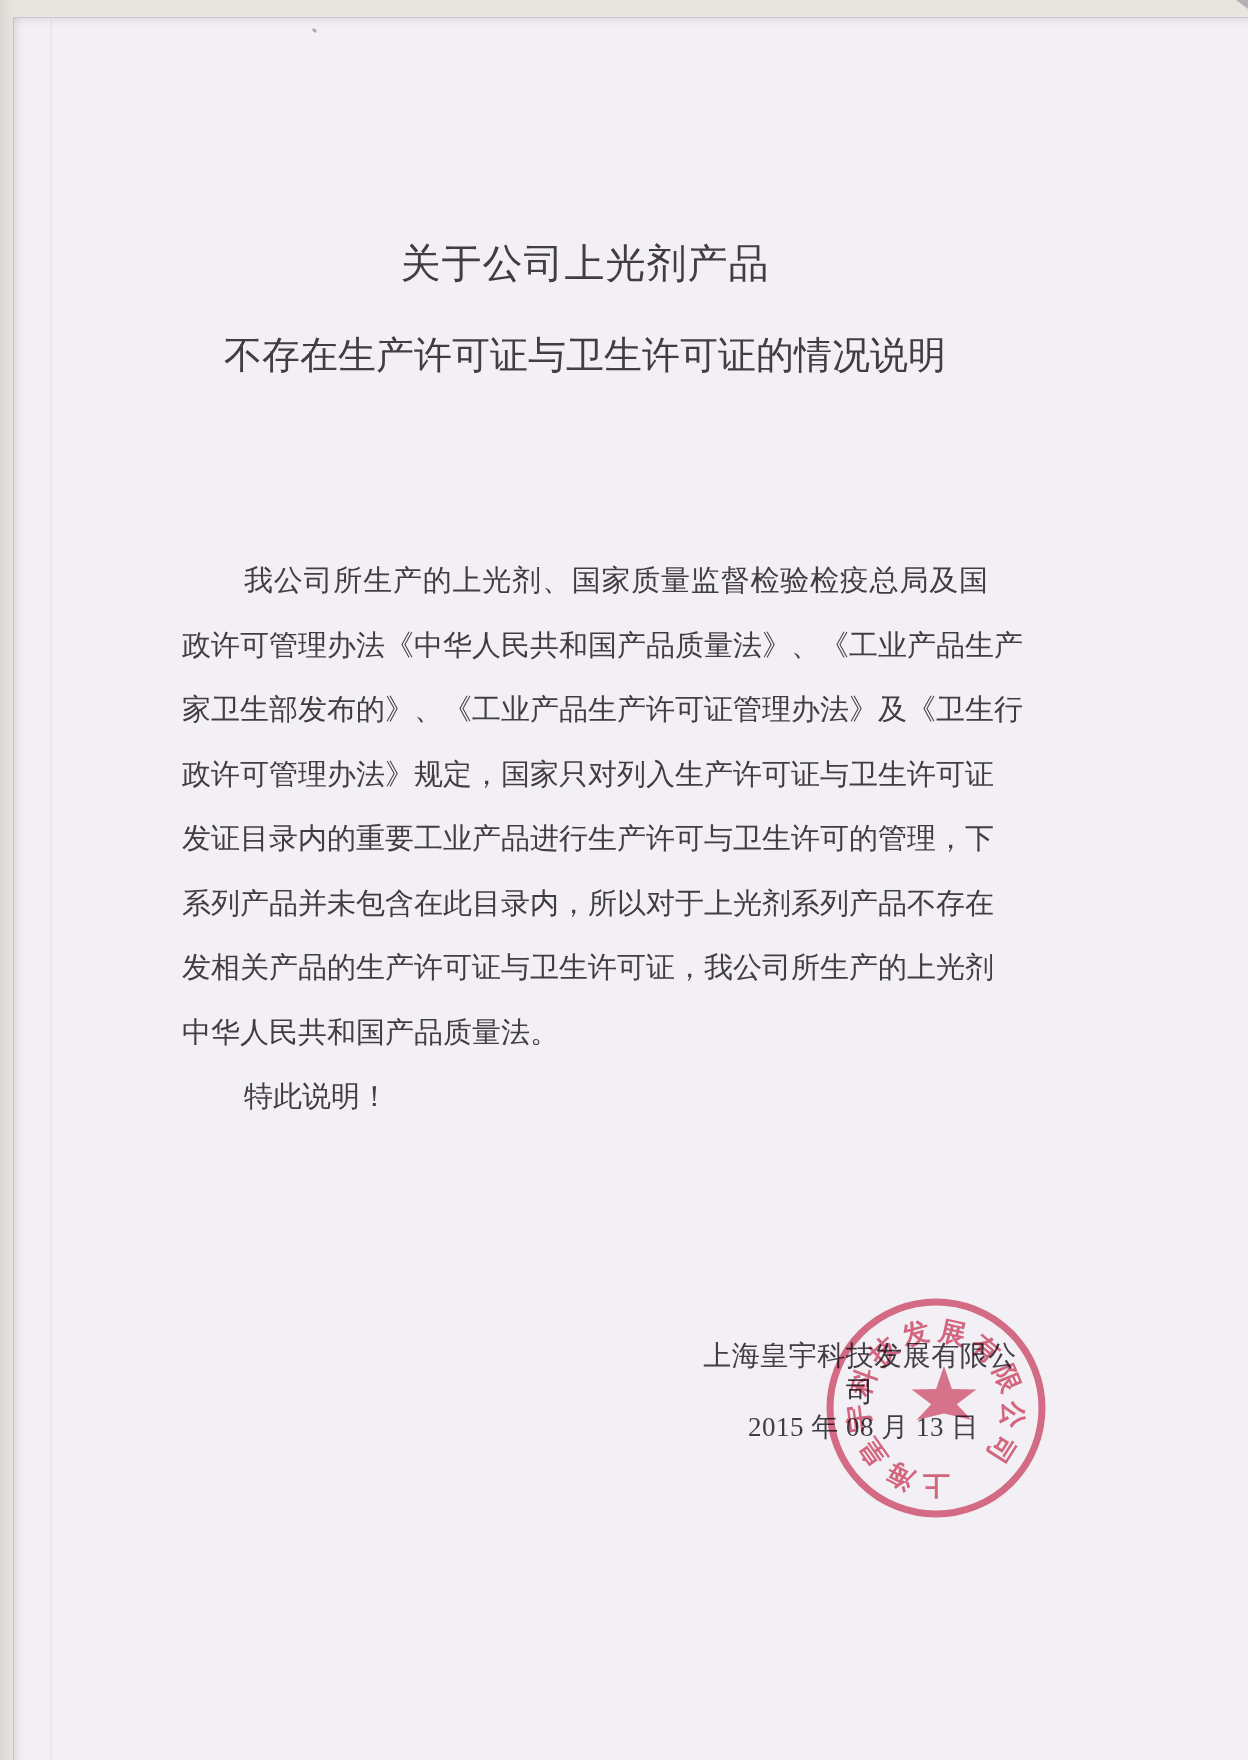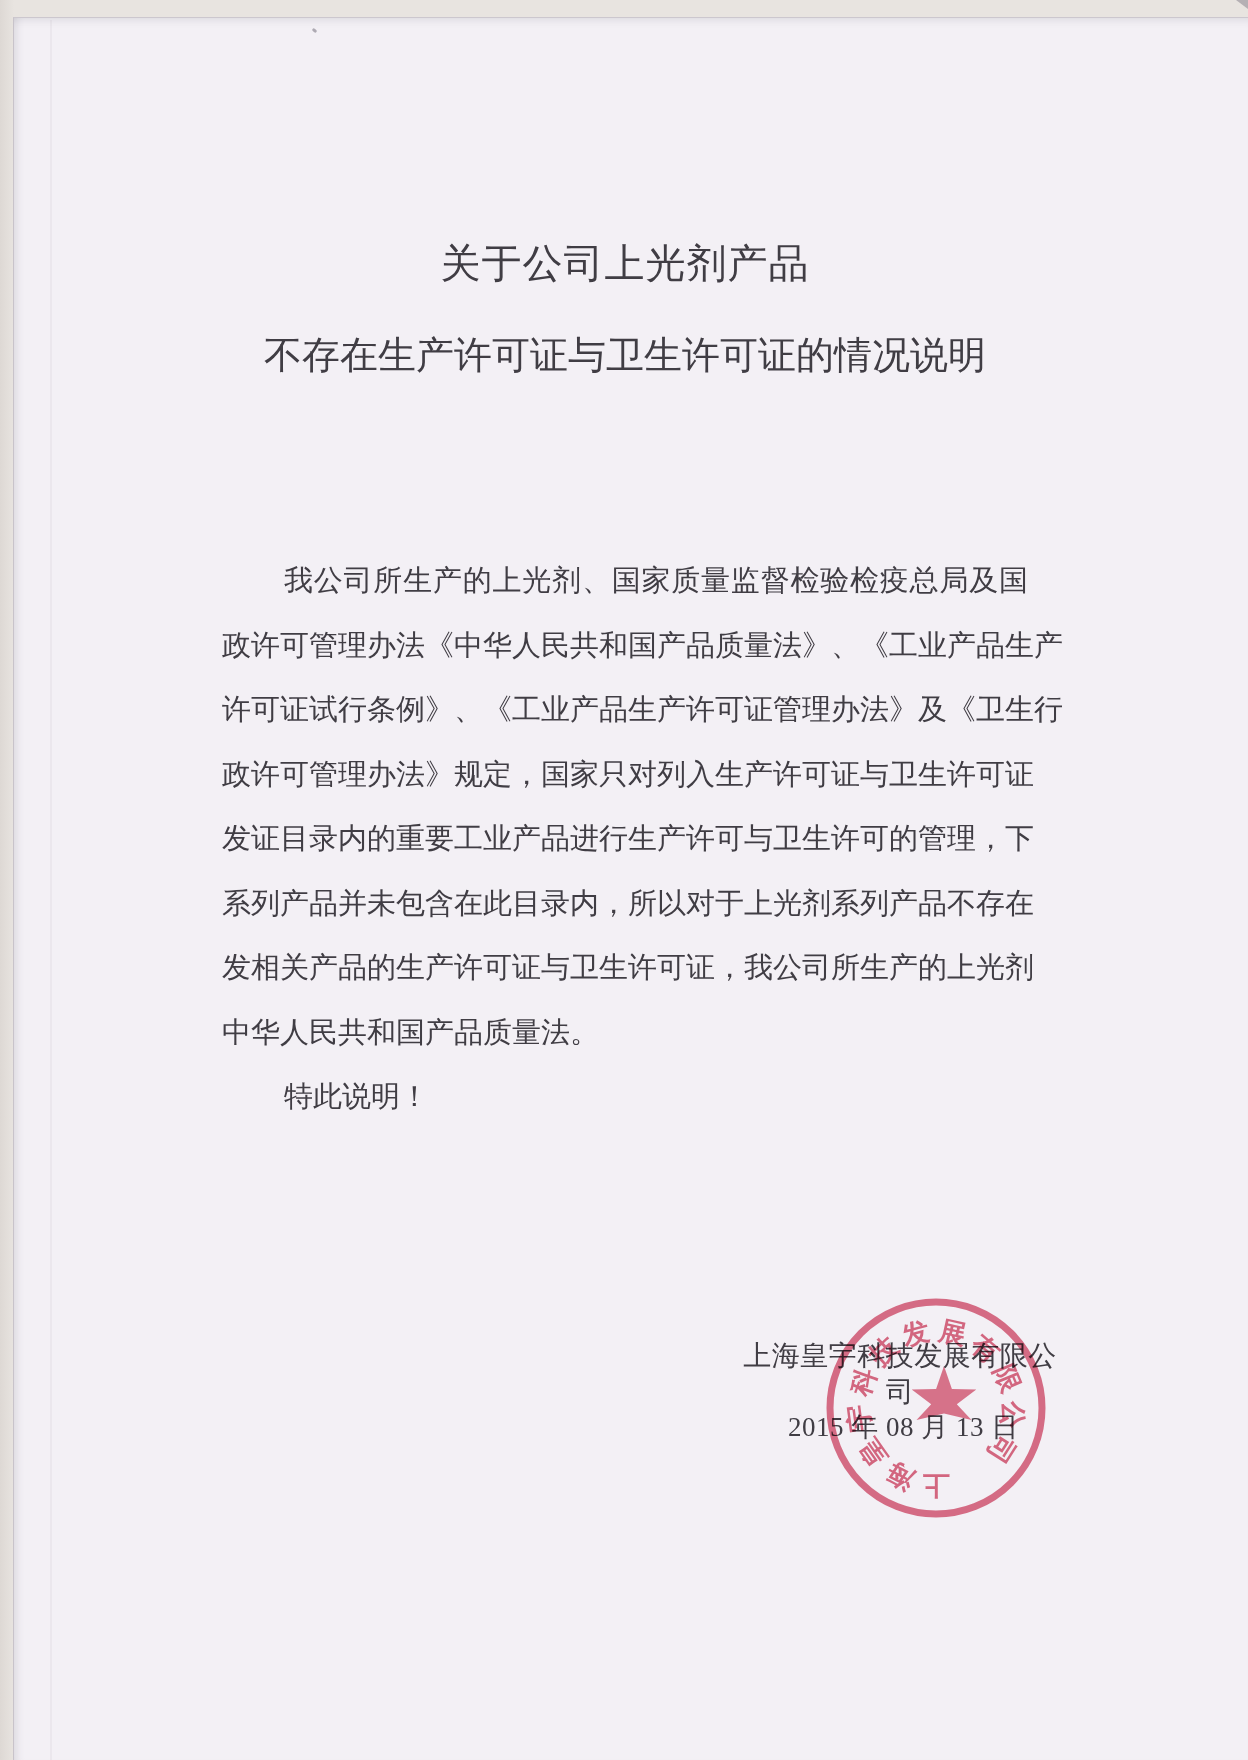--- a/index.html
+++ b/index.html
@@ -29,21 +29,21 @@
     position:absolute;right:0;top:0;width:12px;height:9px;
     background:#8a8590;
     clip-path:polygon(100% 0,0 0,100% 100%);
     opacity:.55;
   }
   .speck{
     position:absolute;left:312px;top:29px;width:5px;height:3px;
     background:rgba(70,65,80,.4);
     border-radius:2px;transform:rotate(40deg);
   }
-  .ink{color:#403d44;margin-left:40px;}
+  .ink{color:#403d44;}
   .title-1{
     position:absolute;left:182px;top:238px;width:806px;
     font-size:40px;line-height:52px;text-align:center;
     letter-spacing:1px;font-weight:500;
   }
   .title-2{
     position:absolute;left:182px;top:330px;width:806px;
     font-size:38px;line-height:50px;text-align:center;
     font-weight:500;
   }
@@ -86,21 +86,21 @@
   <div class="corner-mark"></div>
   <div class="speck"></div>
 
   <div class="title-1 ink">关于公司上光剂产品</div>
   <div class="title-2 ink">不存在生产许可证与卫生许可证的情况说明</div>
 
   <div class="body-block ink">
 
     <div class="body-line indent">我公司所生产的上光剂、国家质量监督检验检疫总局及国</div>
       <div class="body-line">政许可管理办法《中华人民共和国产品质量法》、《工业产品生产</div>
-      <div class="body-line">许可证试行条例》、《工业产品生产许可证管理办法》及《卫生行</div>
+      <div class="body-line">家卫生部发布的》、《工业产品生产许可证管理办法》及《卫生行</div>
       <div class="body-line">政许可管理办法》规定，国家只对列入生产许可证与卫生许可证</div>
       <div class="body-line">发证目录内的重要工业产品进行生产许可与卫生许可的管理，下</div>
       <div class="body-line">系列产品并未包含在此目录内，所以对于上光剂系列产品不存在</div>
       <div class="body-line">发相关产品的生产许可证与卫生许可证，我公司所生产的上光剂</div>
       <div class="body-line last">中华人民共和国产品质量法。</div>
       <div class="body-line last indent">特此说明！</div>
   </div>
 
   <div class="signature-company ink">上海皇宇科技发展有限公司</div>
   <div class="signature-date ink">2015 年 08 月 13 日</div>

